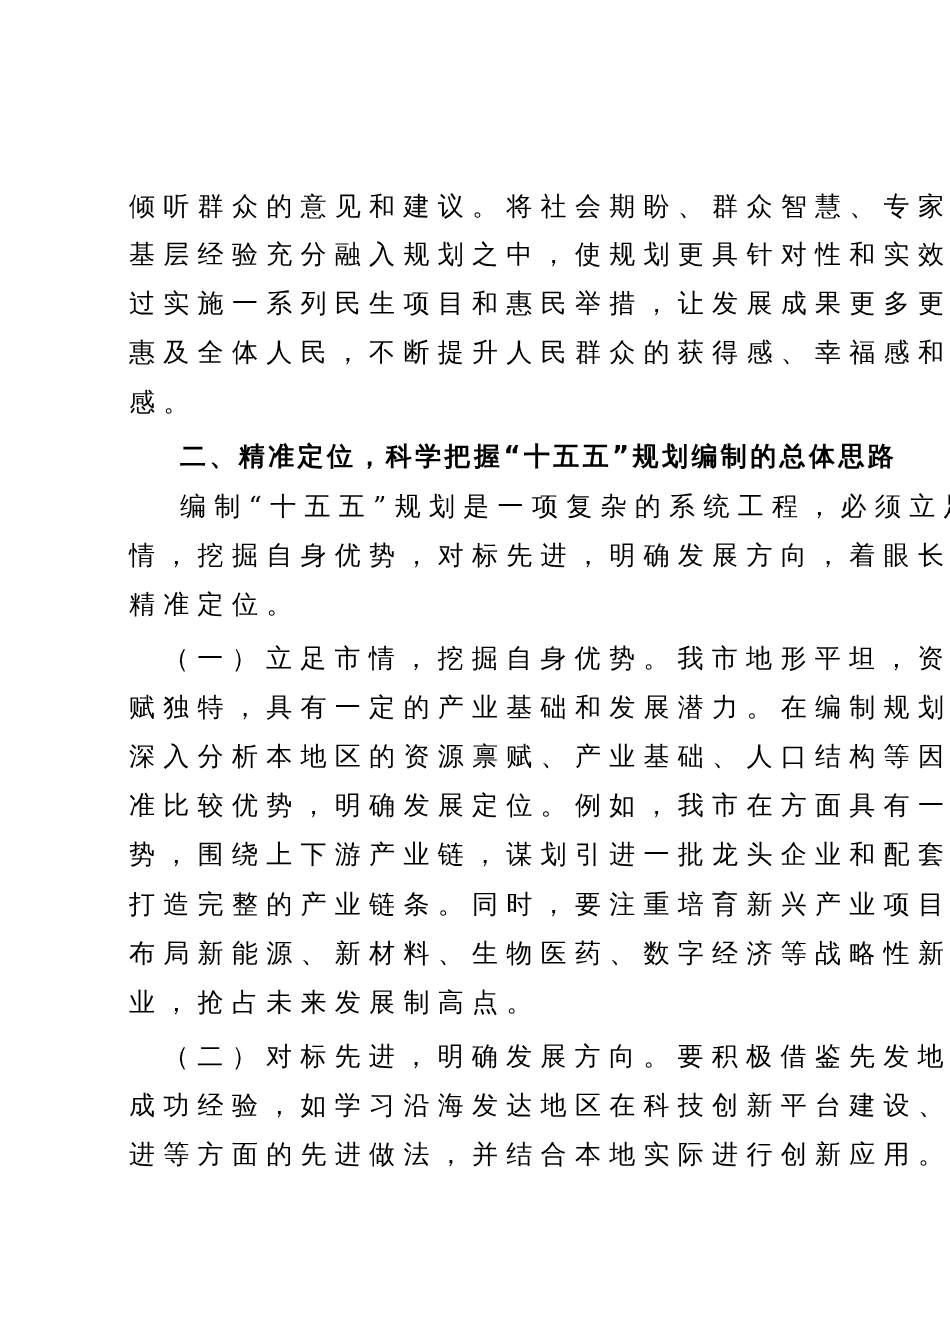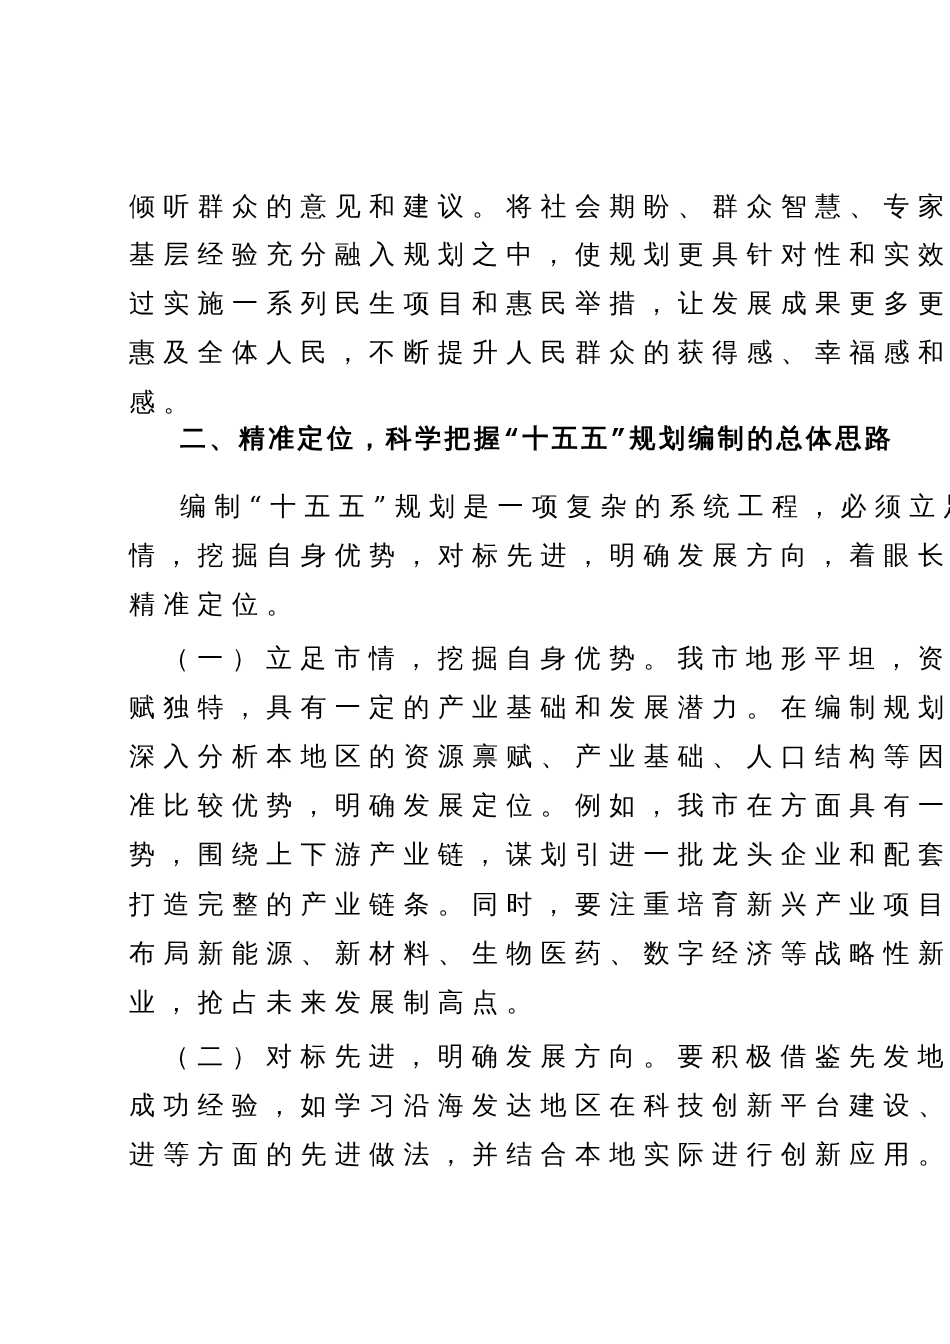--- a/index.html
+++ b/index.html
@@ -39,21 +39,21 @@
 </head>
 <body>
 
 <div class="page">
   <div class="line" style="top:0px;">倾听群众的意见和建议。将社会期盼、群众智慧、专家意见和</div>
   <div class="line" style="top:48px;">基层经验充分融入规划之中，使规划更具针对性和实效性。通</div>
   <div class="line" style="top:97px;">过实施一系列民生项目和惠民举措，让发展成果更多更公平地</div>
   <div class="line" style="top:146px;">惠及全体人民，不断提升人民群众的获得感、幸福感和安全</div>
   <div class="line" style="top:196px;">感。</div>
 
-  <div class="line heading" style="top:234px; left:51px;font-family:Liberation Mono, monospace;">二、精准定位，科学把握“十五五”规划编制的总体思路</div>
+  <div class="line heading" style="top:250px; left:51px;">二、精准定位，科学把握“十五五”规划编制的总体思路</div>
 
   <div class="line" style="top:300px; left:51px;">编制“十五五”规划是一项复杂的系统工程，必须立足市</div>
   <div class="line" style="top:349px;">情，挖掘自身优势，对标先进，明确发展方向，着眼长远，注</div>
   <div class="line" style="top:398px;">精准定位。</div>
 
   <div class="line" style="top:452px; left:34px;">（一）立足市情，挖掘自身优势。我市地形平坦，资源禀</div>
   <div class="line" style="top:501px;">赋独特，具有一定的产业基础和发展潜力。在编制规划时，要</div>
   <div class="line" style="top:550px;">深入分析本地区的资源禀赋、产业基础、人口结构等因素，找</div>
   <div class="line" style="top:599px;">准比较优势，明确发展定位。例如，我市在方面具有一定的优</div>
   <div class="line" style="top:648px;">势，围绕上下游产业链，谋划引进一批龙头企业和配套项目，</div>

